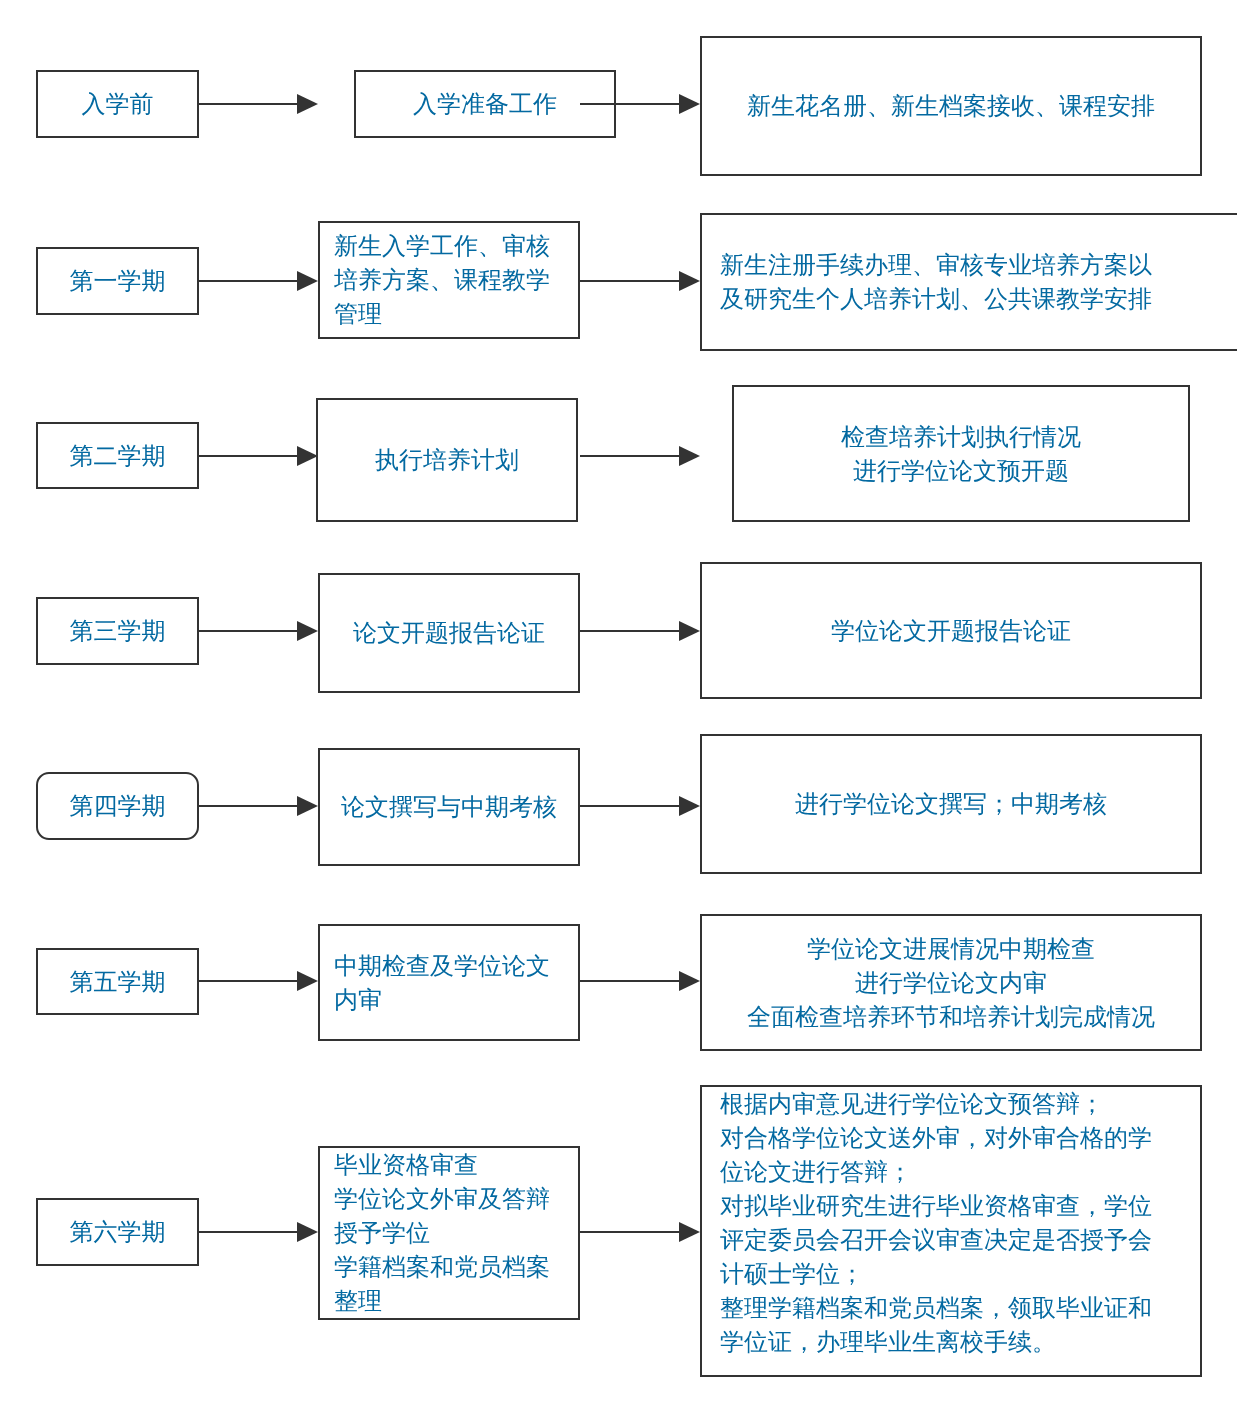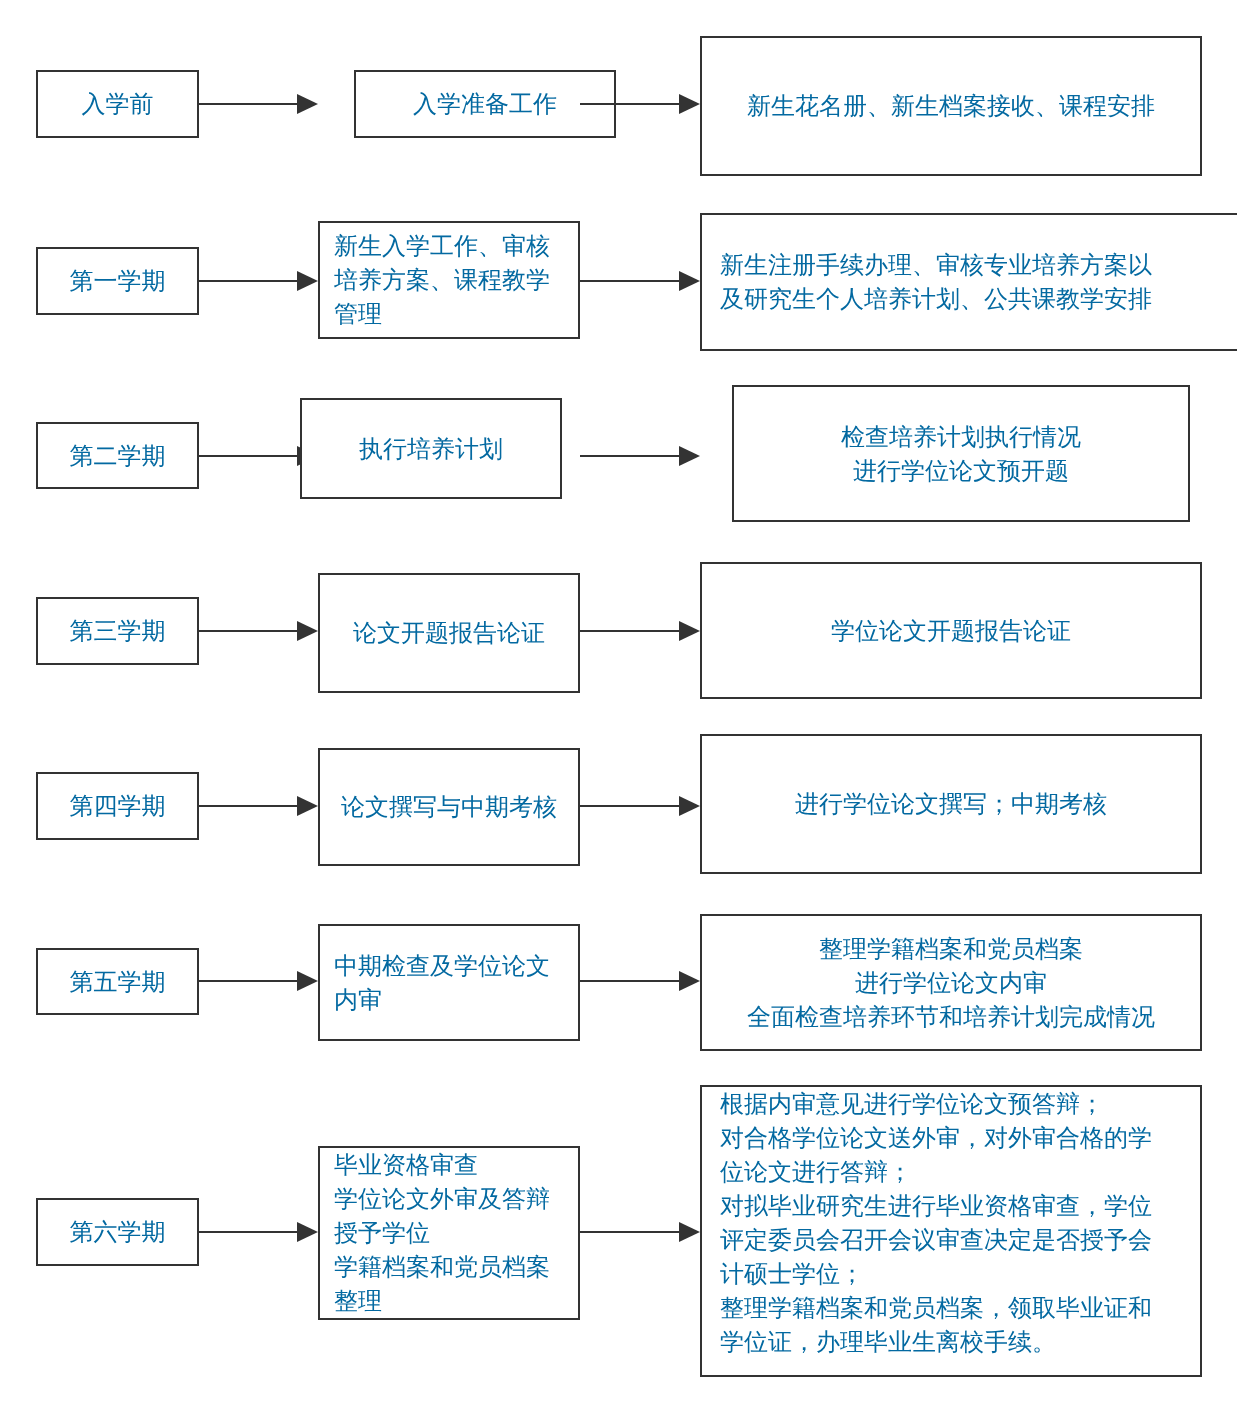--- a/index.html
+++ b/index.html
@@ -97,21 +97,21 @@
 及研究生个人培养计划、公共课教学安排</span>
   </div>
 
   <div class="box" style="left:36px; top:422px; width:163px; height:67px;">
     <span>第二学期</span>
   </div>
   <div class="arrow" style="left:199px; top:446px; width:119px;">
     <div class="shaft"></div>
     <div class="head"></div>
   </div>
-  <div class="box" style="left:300px; top:398px; width:262px; height:101px;">
+  <div class="box" style="left:316px; top:398px; width:262px; height:124px;">
     <span>执行培养计划</span>
   </div>
   <div class="arrow" style="left:580px; top:446px; width:120px;">
     <div class="shaft"></div>
     <div class="head"></div>
   </div>
   <div class="box detail" style="left:732px; top:385px; width:458px; height:137px;">
     <span>检查培养计划执行情况
 进行学位论文预开题</span>
   </div>
@@ -127,21 +127,21 @@
     <span>论文开题报告论证</span>
   </div>
   <div class="arrow" style="left:580px; top:621px; width:120px;">
     <div class="shaft"></div>
     <div class="head"></div>
   </div>
   <div class="box detail" style="left:700px; top:562px; width:502px; height:137px;align-items:center;">
     <span>学位论文开题报告论证</span>
   </div>
 
-  <div class="box" style="left:36px; top:772px; width:163px; height:68px;">
+  <div class="box" style="left:36px; top:772px; width:163px; height:68px;border-radius:13px;">
     <span>第四学期</span>
   </div>
   <div class="arrow" style="left:199px; top:796px; width:119px;">
     <div class="shaft"></div>
     <div class="head"></div>
   </div>
   <div class="box" style="left:318px; top:748px; width:262px; height:118px;">
     <span>论文撰写与中期考核</span>
   </div>
   <div class="arrow" style="left:580px; top:796px; width:120px;">
@@ -161,21 +161,21 @@
   </div>
   <div class="box leftalign" style="left:318px; top:924px; width:262px; height:117px;">
     <span>中期检查及学位论文
 内审</span>
   </div>
   <div class="arrow" style="left:580px; top:971px; width:120px;">
     <div class="shaft"></div>
     <div class="head"></div>
   </div>
   <div class="box detail" style="left:700px; top:914px; width:502px; height:137px;">
-    <span>整理学籍档案和党员档案
+    <span>学位论文进展情况中期检查
 进行学位论文内审
 全面检查培养环节和培养计划完成情况</span>
   </div>
 
   <div class="box" style="left:36px; top:1198px; width:163px; height:68px;">
     <span>第六学期</span>
   </div>
   <div class="arrow" style="left:199px; top:1222px; width:119px;">
     <div class="shaft"></div>
     <div class="head"></div>

